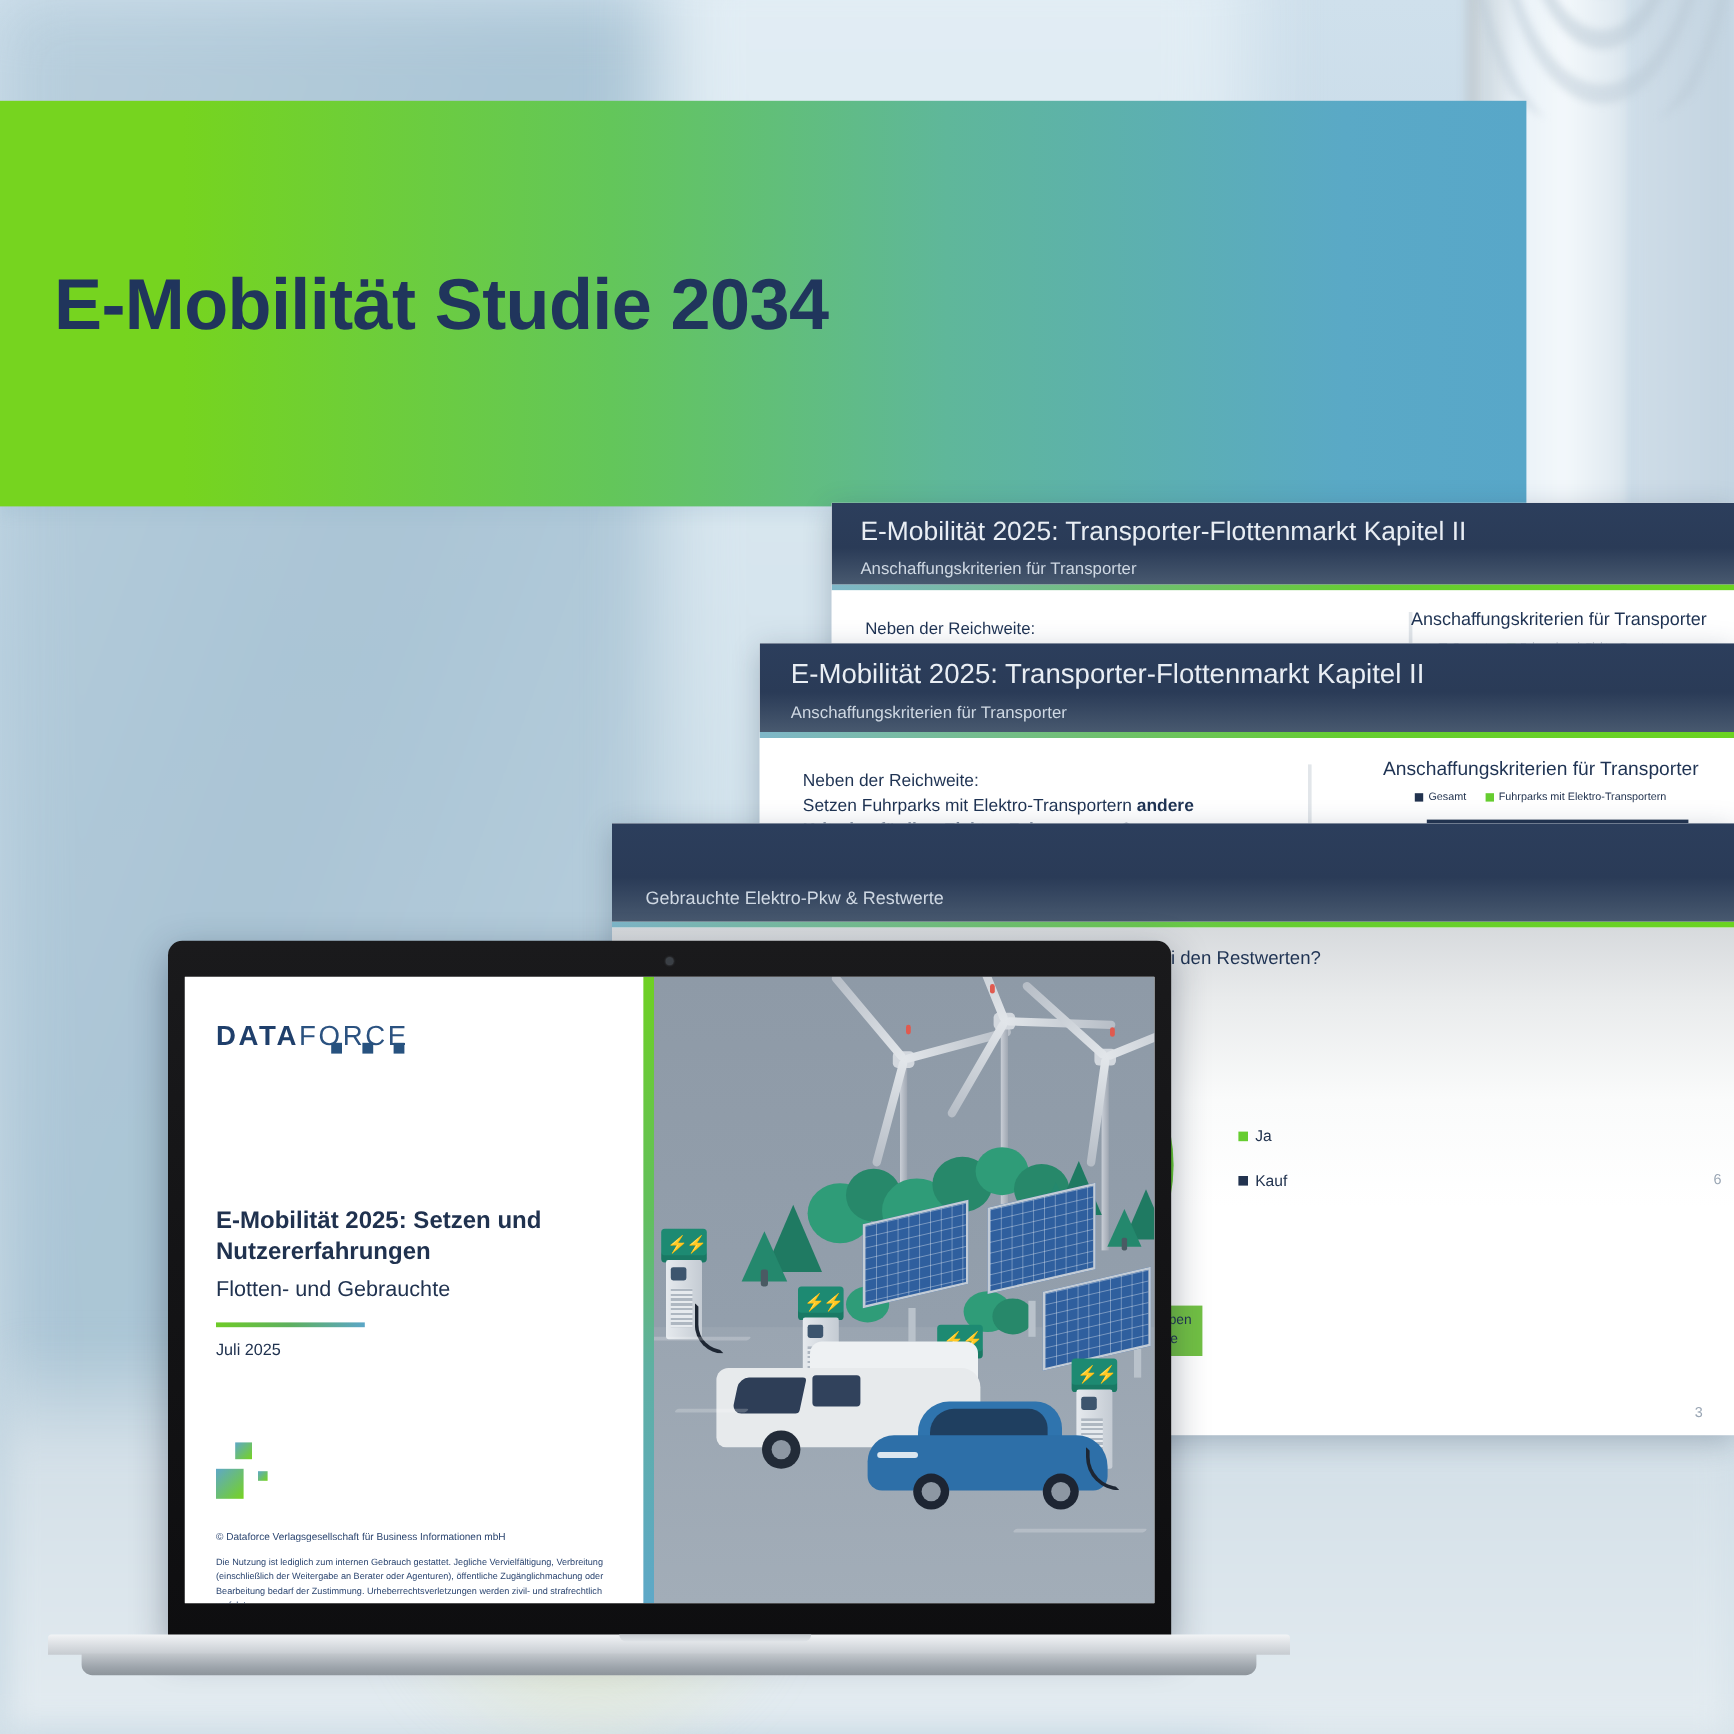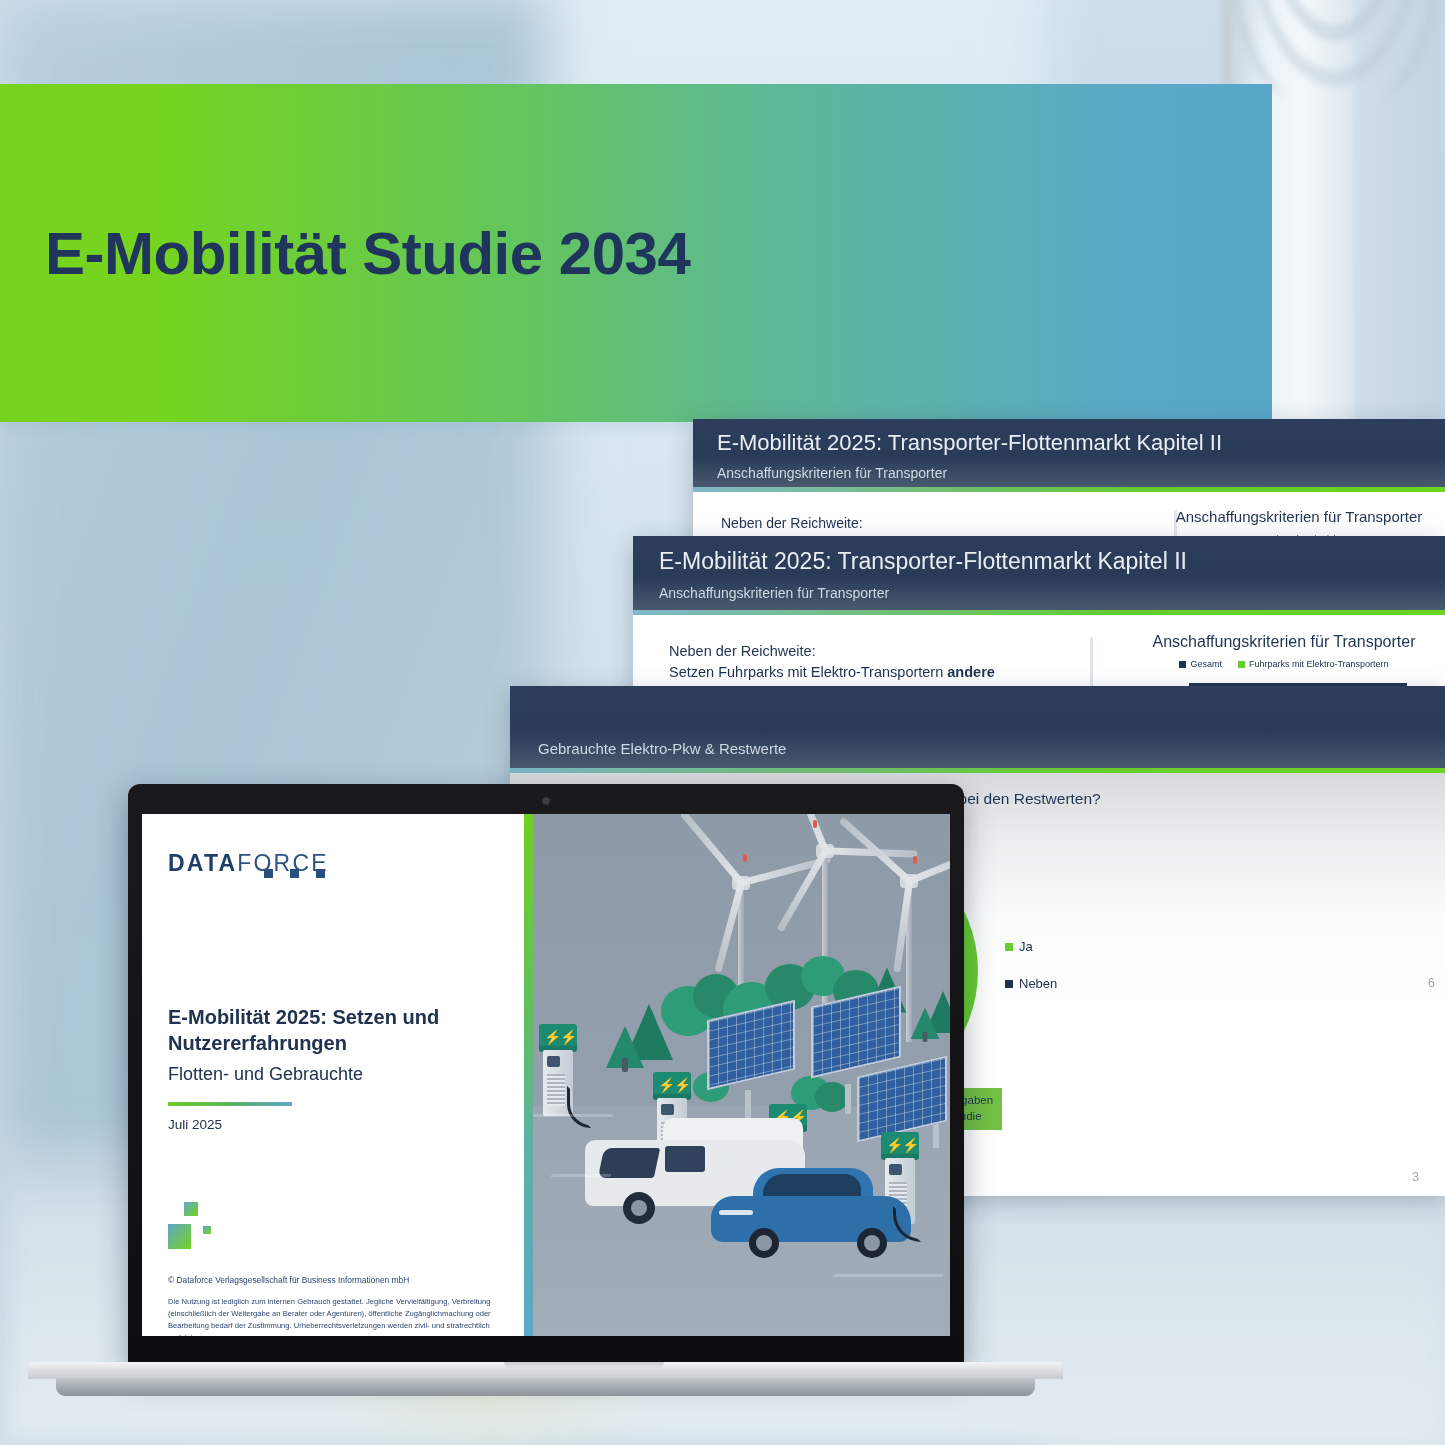--- a/index.html
+++ b/index.html
@@ -137,29 +137,29 @@
   #slide3 .sl-ctitle{position:absolute;left:136px;top:16px;width:520px;font-size:15.5px;line-height:1.34;}
 
   
   #donut{position:absolute;left:196px;top:62px;width:272px;height:272px;border-radius:50%;
     background:conic-gradient(#66cd30 0deg 125deg,#35496a 125deg 360deg);}
   #donut .hole{position:absolute;left:68px;top:68px;width:136px;height:136px;border-radius:50%;background:#fff;}
   #donut .sep{position:absolute;left:135.5px;top:0;width:2.5px;height:136px;background:#fff;transform-origin:bottom center;}
   .dlabel{position:absolute;color:#22334f;font-weight:bold;font-size:14px;}
   .dl-ja{left:418px;top:133px;}
   .dl-nein{left:255px;top:237px;}
-  .dlegend{position:absolute;left:495px;top:166px;font-size:13px;color:#22334f;}
+  .dlegend{position:absolute;left:522px;top:166px;font-size:13px;color:#22334f;}
   .dlegend div{display:flex;align-items:center;gap:6px;margin-bottom:22px;}
   .dlegend .sq{width:8px;height:8px;display:inline-block;}
 
   .greenbox{position:absolute;left:398px;top:315px;background:#72c144;color:#1f3353;
     font-size:11.5px;line-height:1.35;padding:5px 9px 6px 9px;}
 
   
-  #laptop{position:absolute;left:28px;top:784px;width:1035px;height:620px;}
+  #laptop{position:absolute;left:40px;top:784px;width:1035px;height:620px;}
   #lidouter{position:absolute;left:100px;top:0;width:836px;height:584px;
     background:linear-gradient(180deg,#1a1a1c 0%,#141416 45%,#0e0e10 100%);
     border-radius:12px 12px 3px 3px;
     box-shadow:0 10px 30px rgba(25,40,60,.38);}
   #lidouter .cam{position:absolute;left:50%;top:14px;margin-left:-3px;width:6px;height:6px;border-radius:50%;
     background:#3a3f45;box-shadow:0 0 2px #6a7078;}
   #screen{position:absolute;left:14px;top:30px;width:808px;height:522px;background:#fff;overflow:hidden;}
   #lidouter .brandbar{position:absolute;left:0;bottom:0;width:100%;height:32px;
     display:flex;align-items:center;justify-content:center;}
   #lidouter .brandbar span{color:#5d6066;font-size:15px;letter-spacing:.3px;}
@@ -346,21 +346,21 @@
     <div class="dlabel dl-ja">X%</div>
     <div class="dlabel dl-nein">X%</div>
 
     <div class="dlegend">
       <div>
           <i class="sq" style="background:#66cd30"></i>
           <span>Ja</span>
         </div>
       <div>
           <i class="sq" style="background:#22334f"></i>
-          <span>Neben</span>
+          <span>Kauf</span>
         </div>
     </div>
 
     <div class="greenbox">
       <div>xakte Angaben</div>
       <div>in der Studie</div>
     </div>
 
     <div class="pgnum" style="right:26px;bottom:12px;font-size:12px">3</div>
   </div>

